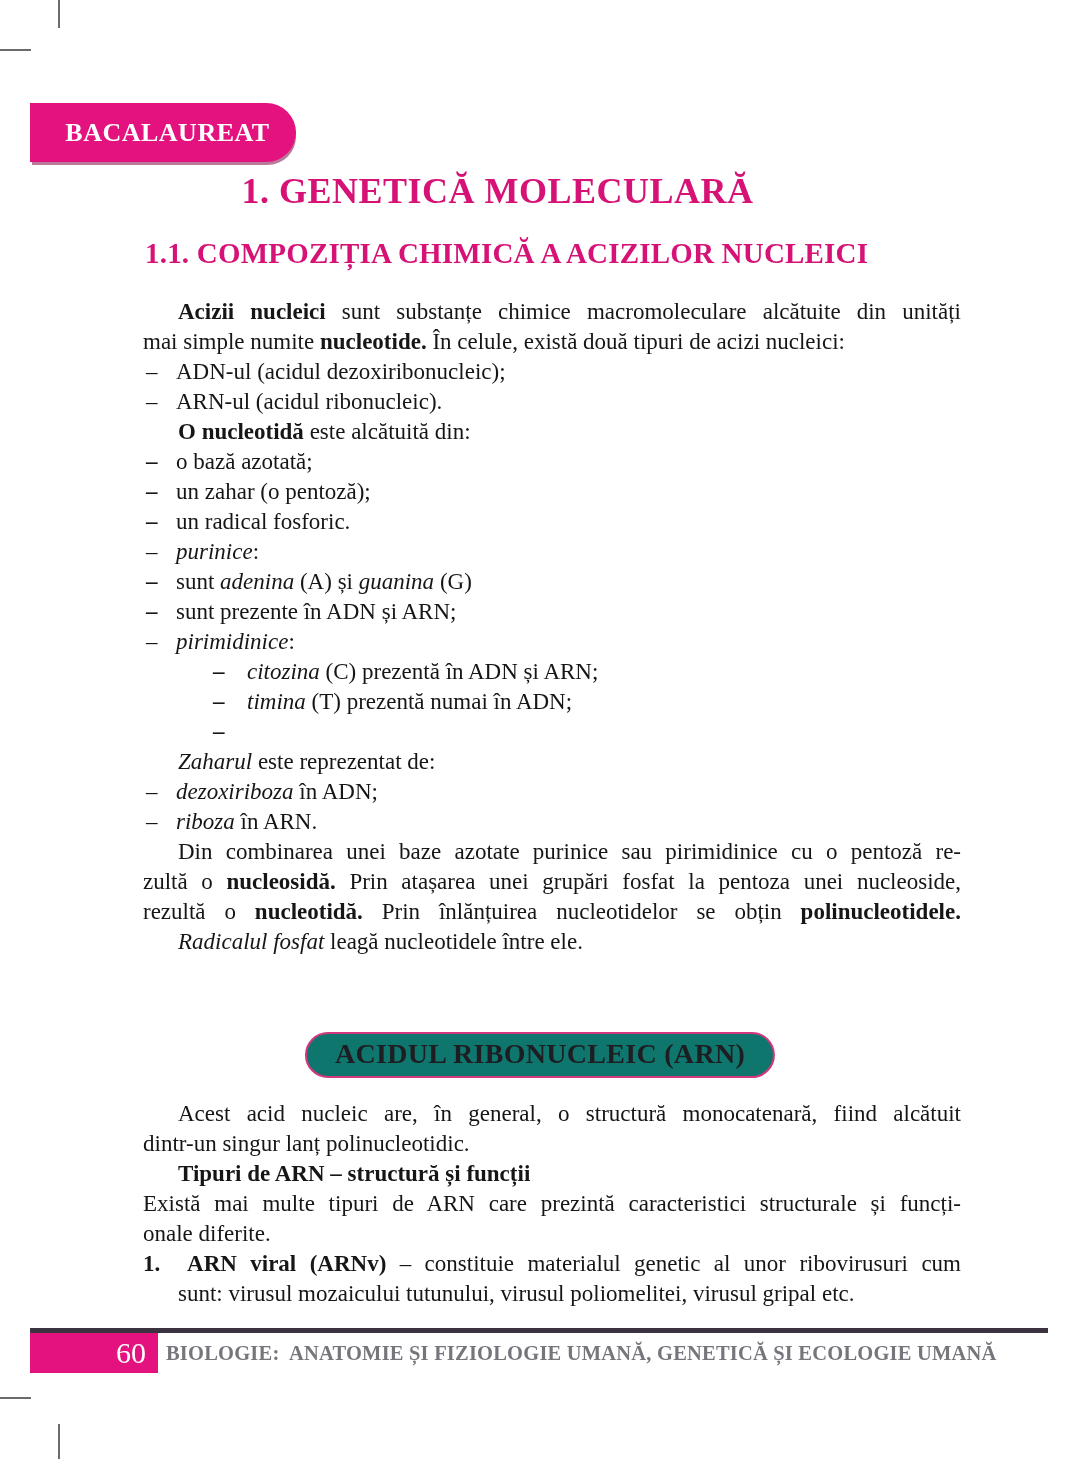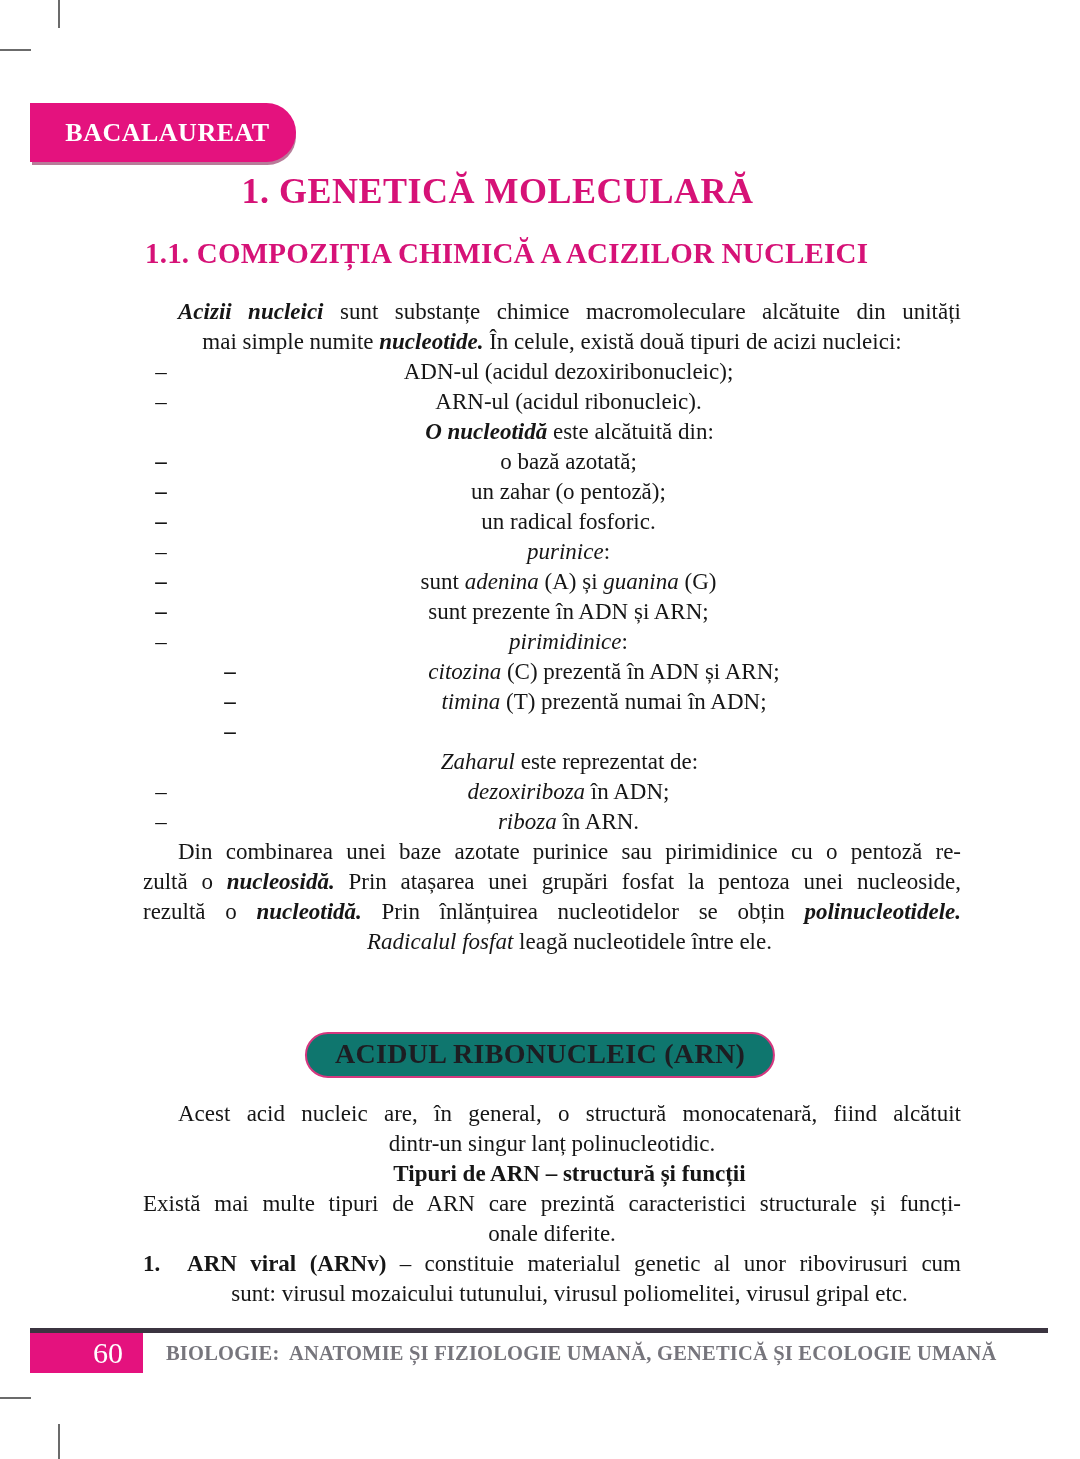--- a/index.html
+++ b/index.html
@@ -43,50 +43,50 @@
   }
 
   
   .content{
     position:absolute;left:143px;width:818px;
     font-size:23px;line-height:30px;color:var(--body-ink);
   }
   #body1{top:297px;}
   #body2{top:1099px;}
 
-  .line{white-space:pre-wrap;text-align:center;}
+  .line{white-space:pre-wrap;}
   .line.para{text-indent:35px;}
   .line.cont{padding-left:35px;}
   .line.fill{text-align:justify;text-align-last:justify;}
   .line.list1{display:flex;}
   .line.list2{display:flex;padding-left:67px;}
   .line .marker{flex:none;width:33px;padding-left:3px;}
   .line.list2 .marker{width:37px;}
   .line .marker.bold-dash{font-weight:bold;}
   .line-text{flex:1;}
   .run-i{font-style:italic;}
   .run-b{font-weight:bold;}
-  .run-bi{font-weight:bold;font-style:italic;}
+  .run-bi{font-weight:bold;}
 
   
   .arn-box{
     position:absolute;top:1032px;left:540px;transform:translateX(-50%);
     border:2.5px solid #D5377F;border-radius:26px;
     padding:4px 28px 6px 28px;
     font-size:28px;font-weight:bold;color:#1d1d22;letter-spacing:0.3px;
     background:#0f766e;white-space:nowrap;
   }
 
   
   .footer-rule{position:absolute;left:30px;top:1328px;width:1018px;height:5px;background:var(--rule);}
   .footer-pagebox{
-    position:absolute;left:30px;top:1333px;width:113px;height:40px;
+    position:absolute;left:30px;top:1333px;width:128px;height:40px;
     background:var(--magenta);color:#fff;font-size:30px;
     display:flex;align-items:center;justify-content:flex-end;
-    padding-right:20px;
+    padding-right:12px;
   }
   .footer-text{
     position:absolute;left:166px;top:1333px;height:40px;
     display:flex;align-items:center;
     color:var(--footer-gray);font-weight:bold;font-size:20.5px;
     letter-spacing:0.2px;white-space:pre;
   }
 </style>
 </head>
 <body>

